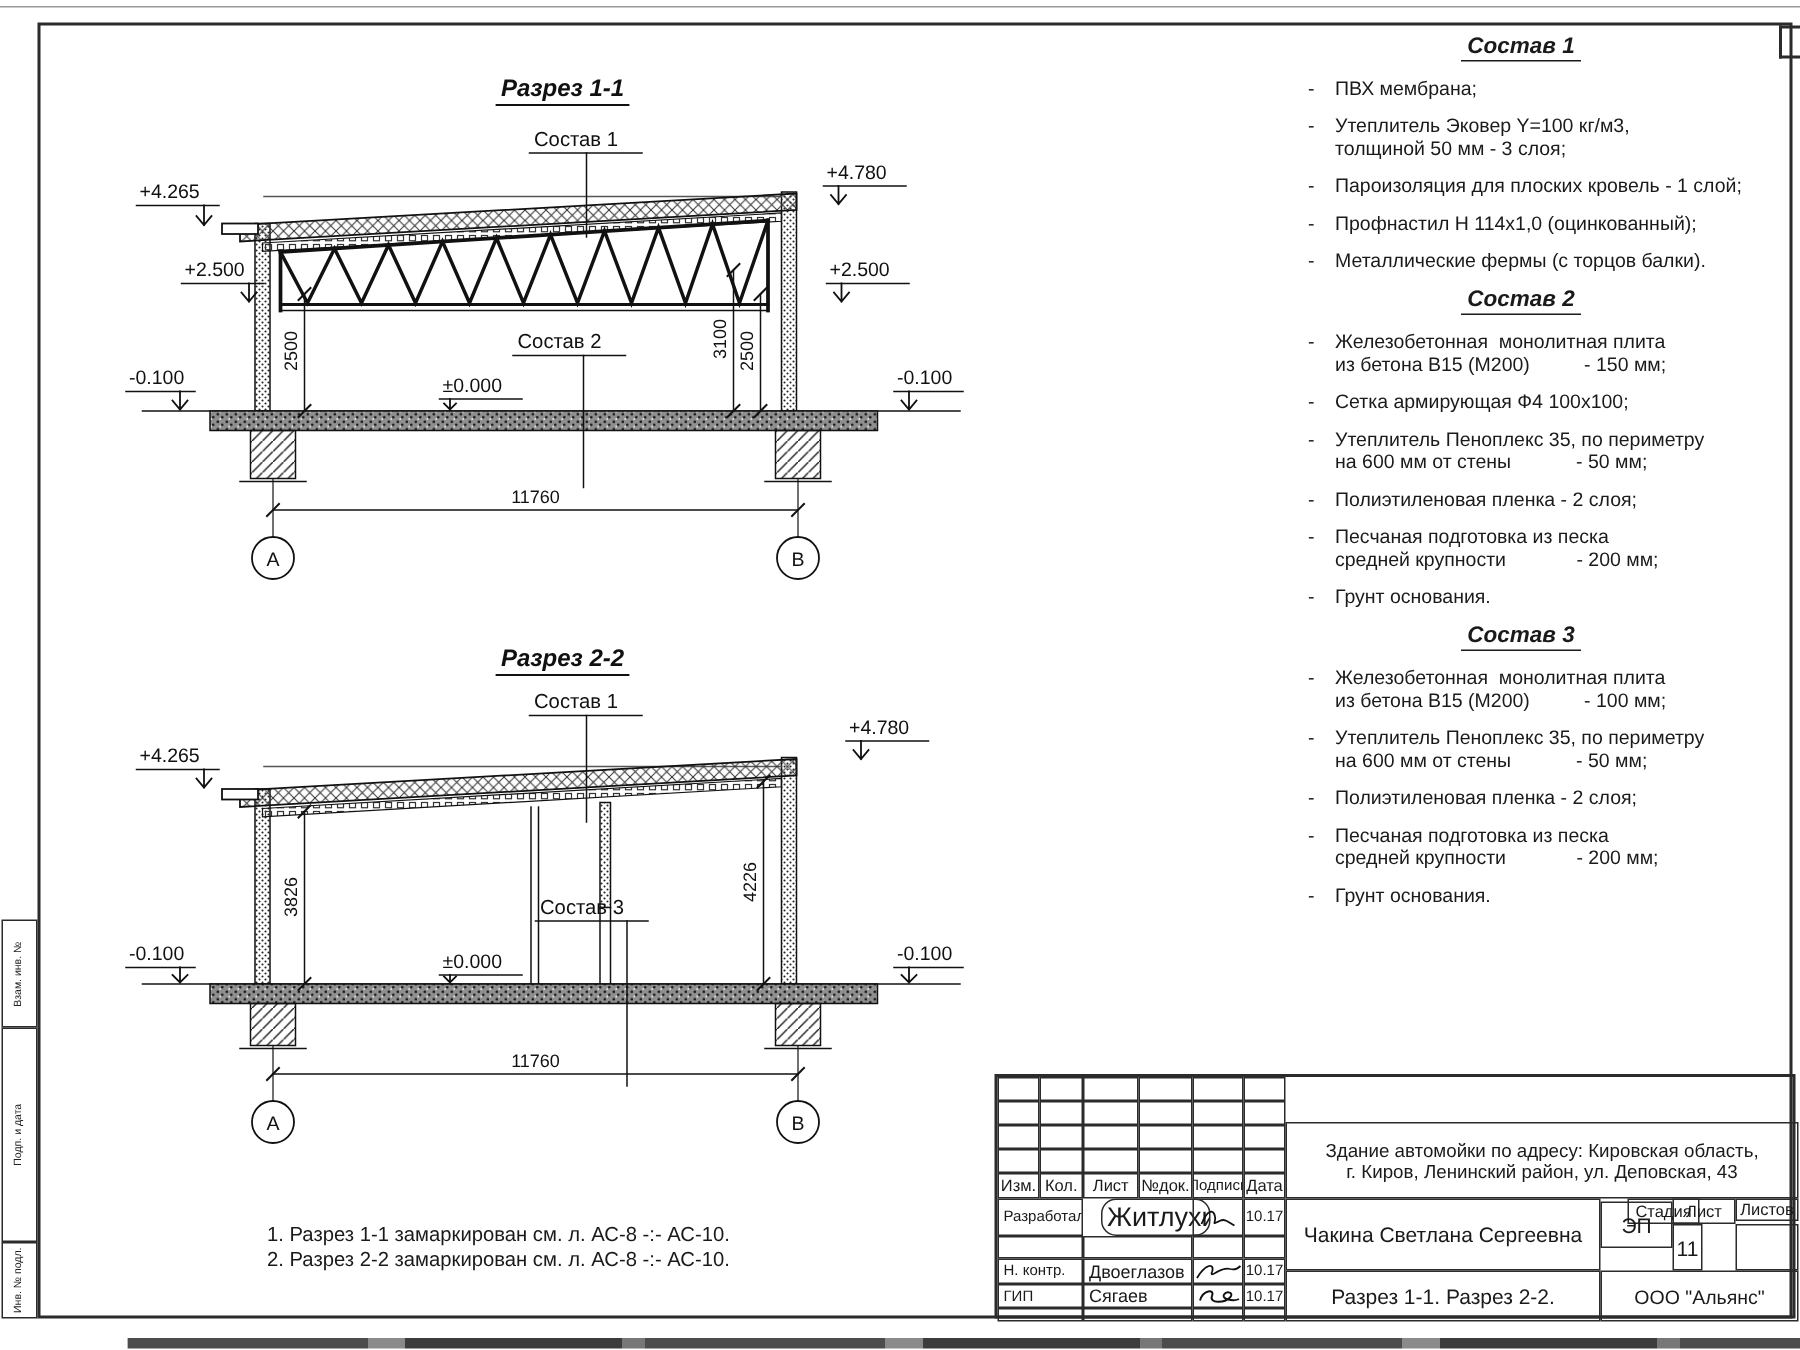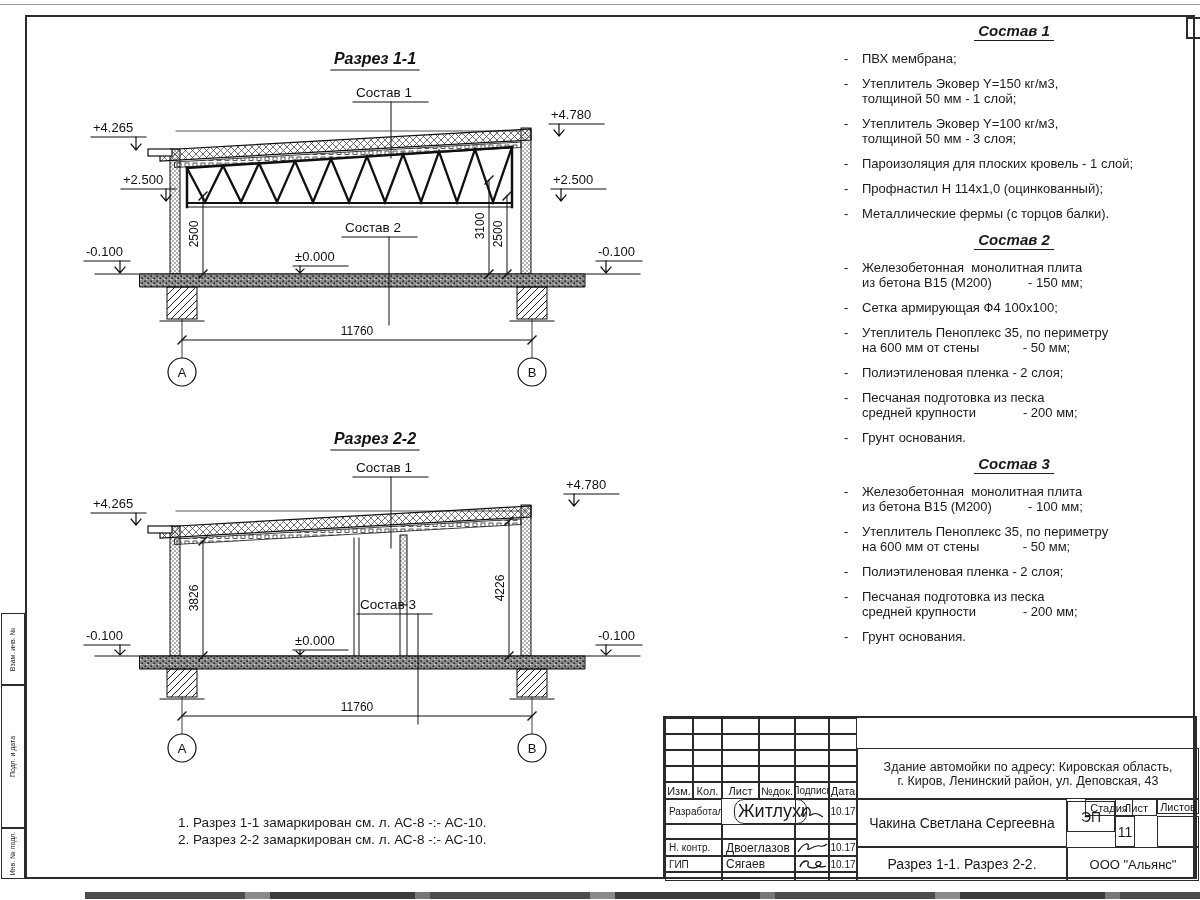--- a/index.html
+++ b/index.html
@@ -13,21 +13,21 @@
   #bottom-band{left:85px;top:892px;width:1115px;height:7px;
     background:repeating-linear-gradient(90deg,#4c4c4c 0 160px,#8a8a8a 160px 185px,#3c3c3c 185px 330px,#777 330px 345px);}
   
   .lcell{border:1.5px solid #2b2b2b;box-sizing:border-box;display:flex;align-items:center;justify-content:center;overflow:hidden;}
   .lcell span{transform:rotate(-90deg);font-size:7px;white-space:nowrap;color:#222;}
   
   #comps{left:828px;top:22px;width:372px;}
   .comp-title{text-align:center;font-size:15px;font-weight:bold;font-style:italic;margin:0 40px 12px 40px;}
   .comp-title span{border-bottom:1.5px solid #1a1a1a;padding:0 4px 1px 4px;}
   ul.comp{list-style:none;margin:0 0 10px 0;padding:0 0 0 34px;}
-  ul.comp li{position:relative;font-size:13px;line-height:15px;margin-bottom:10px;white-space:pre-wrap;}
+  ul.comp li{position:relative;font-size:13px;line-height:15px;margin-bottom:10px;white-space:pre-wrap;margin-left:28px;}
   ul.comp li::before{content:"-";position:absolute;left:-18px;top:0;}
   
   #notes{left:178px;top:814px;font-size:13.5px;line-height:17px;}
   
   .tb{box-sizing:border-box;border:1px solid #2b2b2b;position:absolute;display:flex;align-items:center;justify-content:center;
       font-size:11px;overflow:hidden;background:transparent;}
   .tb.left{justify-content:flex-start;padding-left:3px;}
   #title-block{left:663px;top:716px;width:534px;height:163px;border:2px solid #2b2b2b;box-sizing:border-box;}
   
   svg text{font-family:"Liberation Sans", sans-serif;fill:#111;}
@@ -253,22 +253,20 @@
       <text class="t-label" x="360" y="609">Состав 3</text>
       <text class="t-title" x="375" y="444" text-anchor="middle">Разрез 2-2</text>
       <line x1="331" y1="450" x2="419" y2="450" stroke="#111" stroke-width="1.2"></line>
     </g>
   </svg>
 
   <div class="abs" id="comps">
     <div class="comp-title"><span>Состав 1</span></div>
     <ul class="comp">
       <li>ПВХ мембрана;</li>
-      <li>Утеплитель Эковер Y=150 кг/м3,
-толщиной 50 мм - 1 слой;</li>
       <li>Утеплитель Эковер Y=100 кг/м3,
 толщиной 50 мм - 3 слоя;</li>
       <li>Пароизоляция для плоских кровель - 1 слой;</li>
       <li>Профнастил Н 114х1,0 (оцинкованный);</li>
       <li>Металлические фермы (с торцов балки).</li>
     </ul>
     <div class="comp-title"><span>Состав 2</span></div>
     <ul class="comp">
       <li>Железобетонная  монолитная плита
 из бетона В15 (М200)          - 150 мм;</li>

